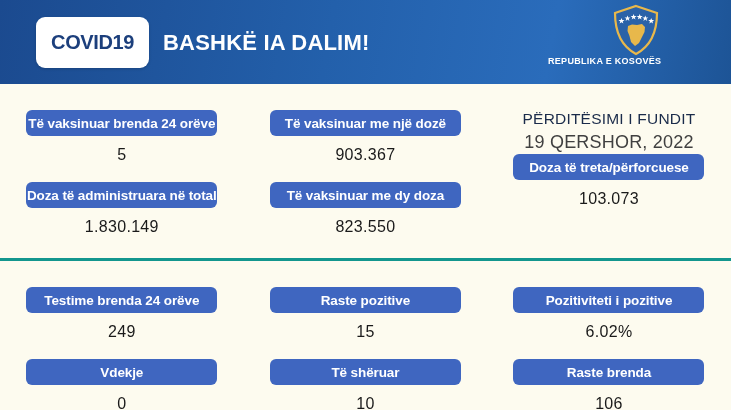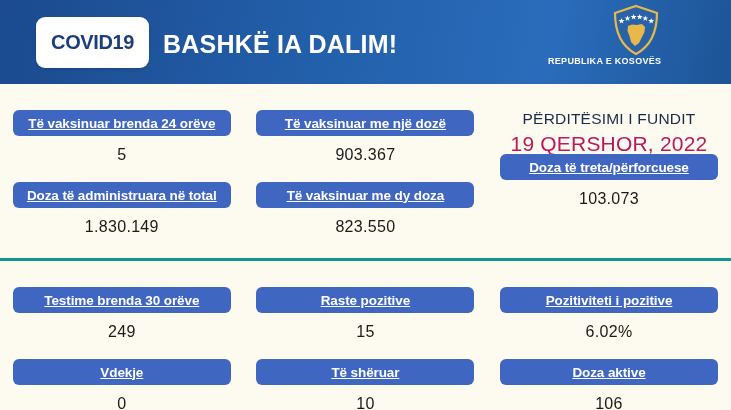--- a/index.html
+++ b/index.html
@@ -55,21 +55,21 @@
     font-size: 20px;
     font-weight: bold;
     letter-spacing: -0.4px;
     font-family: "Liberation Sans", sans-serif;
   }
   .slogan {
     position: absolute;
     left: 163px;
     top: 30px;
     color: #ffffff;
-    font-size: 25px;
+    font-size: 22px;
     font-weight: bold;
     letter-spacing: 0.2px;
     white-space: nowrap;
   }
   .emblem-wrap {
     position: absolute;
     right: 8px;
     top: 4px;
     width: 175px;
     height: 78px;
@@ -100,33 +100,32 @@
     width: 731px;
   }
   .col {
     width: 243.6px;
     box-sizing: border-box;
     display: flex;
     flex-direction: column;
     align-items: center;
   }
   .pill {
-    width: 218px;
+    width: 191px;
     height: 26px;
     background: #3f66c0;
     border-radius: 6px;
     color: #ffffff;
     font-size: 13.5px;
     font-weight: bold;
     display: flex;
     align-items: center;
     justify-content: center;
     white-space: nowrap;
     letter-spacing: -0.1px;
-    text-decoration: underline;
   }
   .value {
     color: #1a1a1a;
     font-size: 16px;
     font-weight: normal;
     margin-top: 10px;
     letter-spacing: 0.3px;
   }
   .block-gap { height: 18px; }
 
@@ -138,22 +137,22 @@
     height: 26px;
   }
   .update-title {
     color: #1a2b4a;
     font-size: 15.5px;
     font-weight: normal;
     letter-spacing: 0.2px;
     white-space: nowrap;
   }
   .update-date {
-    color: #be185d;
-    font-size: 21px;
+    color: #404040;
+    font-size: 18px;
     font-weight: normal;
     letter-spacing: 0.2px;
     margin-top: 4px;
     white-space: nowrap;
   }
 
   .divider {
     width: 731px;
     height: 3px;
     background: #13968e;
@@ -224,38 +223,38 @@
       </div>
     </div>
 
     <div class="pad-top-2"></div>
     <div class="divider"></div>
 
     <div class="pad-top-1"></div>
     <div class="section">
 
       <div class="col">
-        <div class="pill">Testime brenda 30 orëve</div>
+        <div class="pill">Testime brenda 24 orëve</div>
         <div class="value">249</div>
         <div class="block-gap"></div>
         <div class="pill">Vdekje</div>
         <div class="value">0</div>
       </div>
 
       <div class="col">
         <div class="pill">Raste pozitive</div>
         <div class="value">15</div>
         <div class="block-gap"></div>
         <div class="pill">Të shëruar</div>
         <div class="value">10</div>
       </div>
 
       <div class="col">
         <div class="pill">Pozitiviteti i pozitive</div>
         <div class="value">6.02%</div>
         <div class="block-gap"></div>
-        <div class="pill">Doza aktive</div>
+        <div class="pill">Raste brenda</div>
         <div class="value">106</div>
       </div>
     </div>
 
   </div>
 </div>
 
 </body></html>

